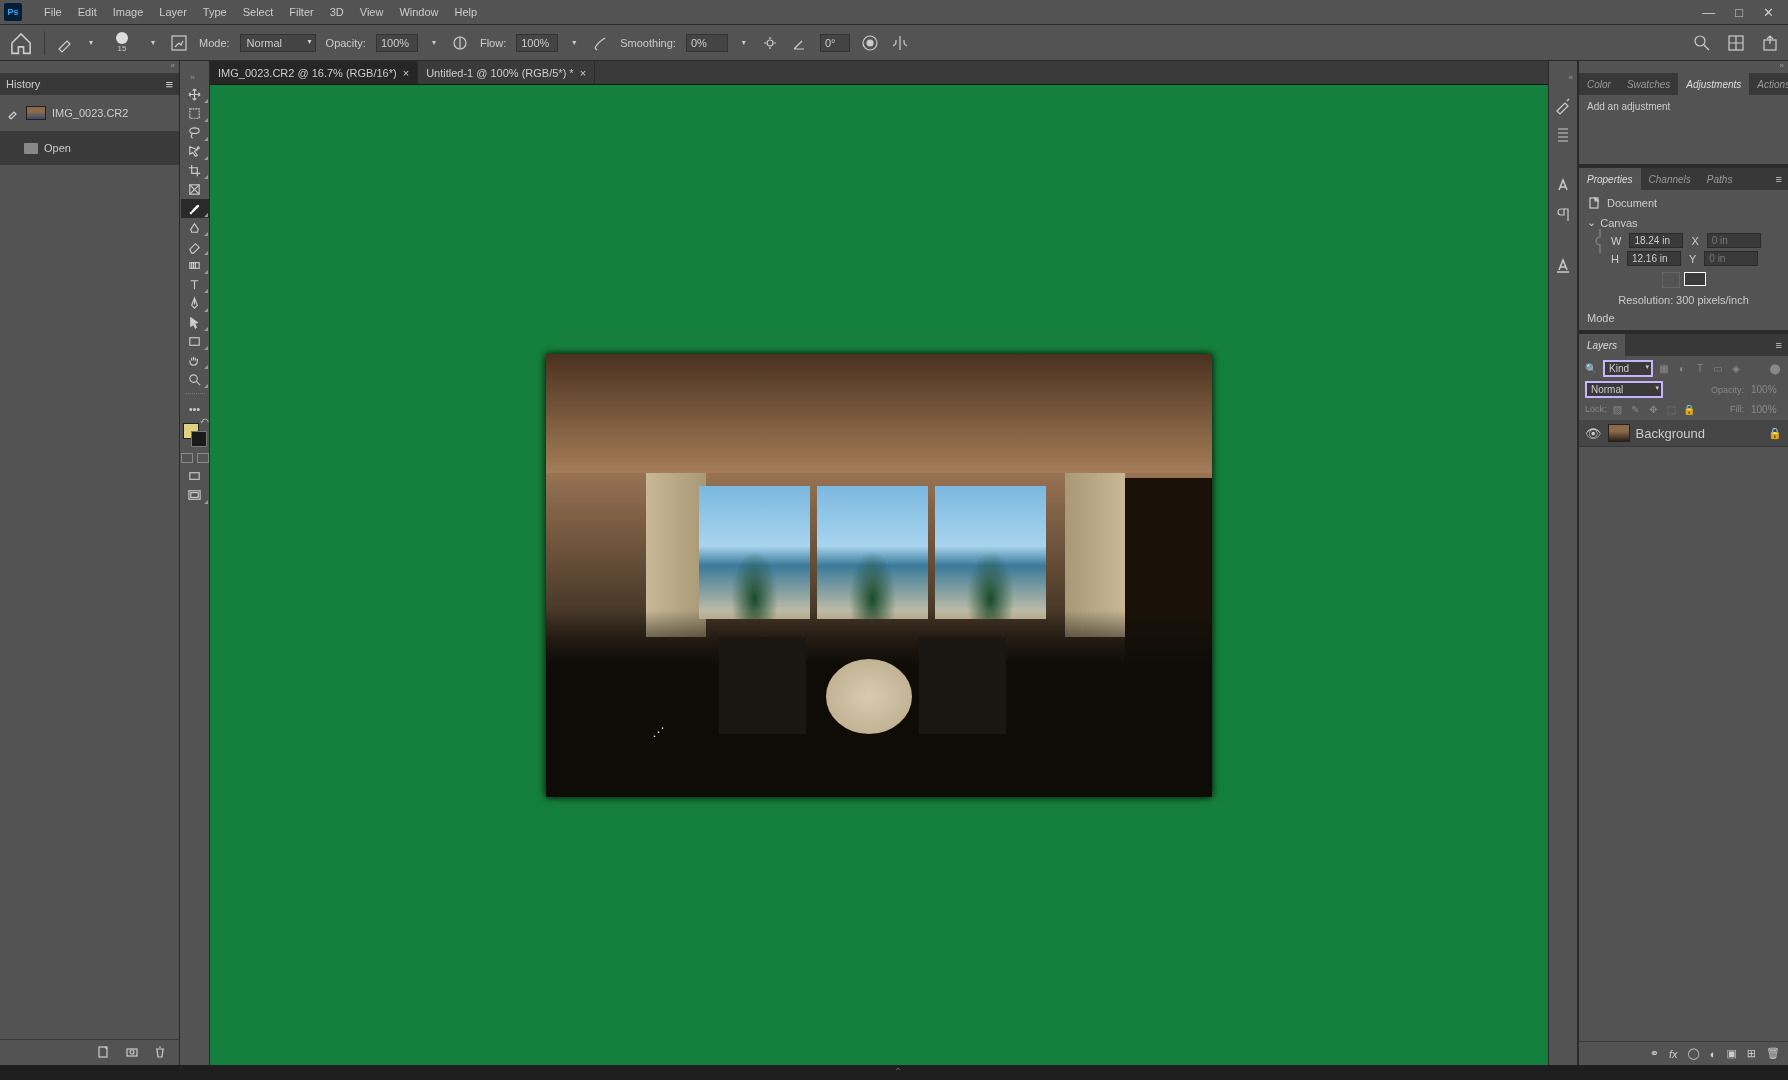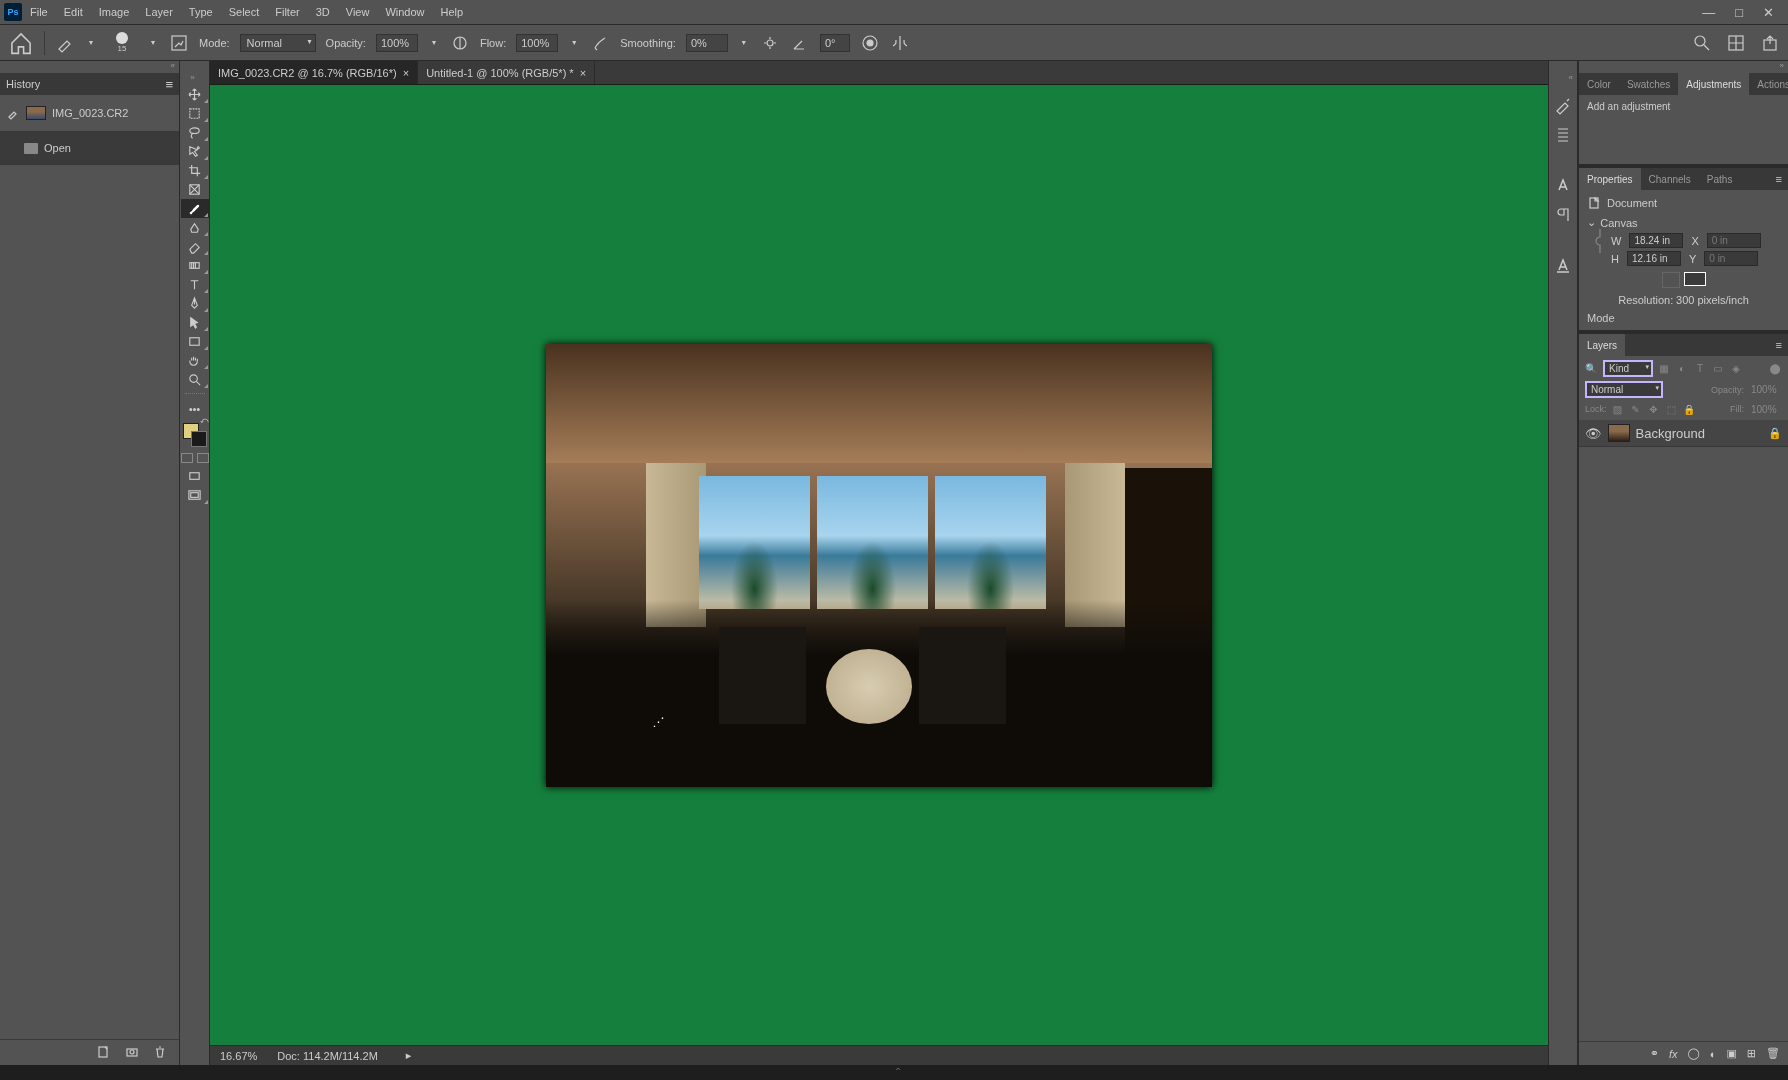--- a/index.html
+++ b/index.html
@@ -1,18 +1,18 @@
 <!DOCTYPE html>
 <html><head>
 <meta charset="utf-8">
 <style>
 * { margin: 0; padding: 0; box-sizing: border-box; font-family: 'Segoe UI', Tahoma, sans-serif; font-size: 11px; color: #ccc; }
 body { background: #323232; width: 1788px; height: 1080px; overflow: hidden; position: relative; }
 .menubar { height: 25px; background: #535353; display: flex; align-items: center; padding: 0 4px; border-bottom: 1px solid #2a2a2a; }
-.ps-logo { width: 18px; height: 18px; background: #001e36; color: #31a8ff; font-size: 9px; font-weight: bold; display: flex; align-items: center; justify-content: center; border-radius: 2px; margin-right: 0; }
+.ps-logo { width: 18px; height: 18px; background: #001e36; color: #31a8ff; font-size: 9px; font-weight: bold; display: flex; align-items: center; justify-content: center; border-radius: 2px; margin-right: 14px; }
 .menubar .mi { padding: 4px 8px; cursor: default; }
 .window-ctrls { margin-left: auto; display: flex; gap: 20px; padding-right: 10px; }
 .window-ctrls span { font-size: 13px; }
 
 .optbar { height: 36px; background: #535353; display: flex; align-items: center; padding: 0 8px; gap: 10px; border-bottom: 1px solid #2a2a2a; }
 .optbar .ico { width: 20px; height: 20px; display: flex; align-items: center; justify-content: center; }
 .optbar .big-ico { width: 26px; height: 26px; display: flex; align-items: center; justify-content: center; }
 .optbar .sep { width: 1px; height: 24px; background: #3a3a3a; }
 .optbar .lbl { font-size: 11px; }
 .optbar .drop { background: #444; border: 1px solid #333; padding: 2px 16px 2px 6px; font-size: 11px; position: relative; }
@@ -72,21 +72,21 @@
 .cursor-spin { position: absolute; bottom: 13%; left: 16%; color: #fff; font-size: 12px; }
 .statusbar { height: 20px; background: #3a3a3a; display: flex; align-items: center; padding: 0 10px; gap: 20px; font-size: 10px; border-top: 1px solid #2a2a2a; }
 .statusbar .arrow { margin-left: 8px; }
 
 .right-strip { width: 30px; background: #535353; display: flex; flex-direction: column; align-items: center; padding-top: 12px; gap: 10px; border-left: 1px solid #2a2a2a; border-right: 1px solid #2a2a2a; }
 .right-strip .collapse-arrows { width: 100%; }
 .strip-ico { width: 20px; height: 20px; }
 
 .right-panels { width: 210px; background: #535353; display: flex; flex-direction: column; border-left: 1px solid #2a2a2a; }
 .tab-row { display: flex; height: 22px; background: #383838; align-items: center; }
-.tab-row .ptab { padding: 0 8px; height: 100%; display: flex; align-items: center; font-size: 10px; color: #999; }
+.tab-row .ptab { padding: 0 8px; height: 100%; display: flex; align-items: center; font-size: 10px; color: #999; font-style: italic; }
 .tab-row .ptab.active { background: #535353; color: #ddd; }
 .tab-row .menu { margin-left: auto; padding: 0 6px; }
 .adj-panel { padding: 6px 8px; }
 .adj-label { font-size: 10px; margin-bottom: 4px; }
 .adj-row { display: flex; gap: 4px; justify-content: center; margin-top: 3px; }
 
 .props-panel { padding: 6px 8px; font-size: 10px; }
 .doc-row { display: flex; align-items: center; gap: 6px; margin-bottom: 6px; }
 .canvas-hdr { display: flex; align-items: center; gap: 4px; margin: 4px 0; }
 .dim-row { display: flex; align-items: center; gap: 8px; margin: 3px 0 3px 24px; }
@@ -407,25 +407,20 @@
             <div class="pane"></div>
             <div class="pane"></div>
           </div>
         <div class="cabinet-r"></div>
         <div class="furniture-dark"></div>
         <div class="chair1"></div>
         <div class="chair2"></div>
         <div class="table"></div>
         <div class="cursor-spin">⋰</div>
       </div>
-    </div>
-    <div class="statusbar">
-      <span>16.67%</span>
-      <span>Doc: 114.2M/114.2M</span>
-      <span class="arrow">▸</span>
     </div>
   </div>
 
   <div class="right-strip">
     <div class="collapse-arrows">«</div>
     <div class="strip-ico"><svg viewBox="0 0 20 20">
           <path d="M4 16l8-8 3 3-8 8zM14 6l2-2"></path>
         </svg></div>
     <div class="strip-ico"><svg viewBox="0 0 20 20">
           <path d="M5 4h10M5 8h10M5 12h10M5 16h10"></path>

